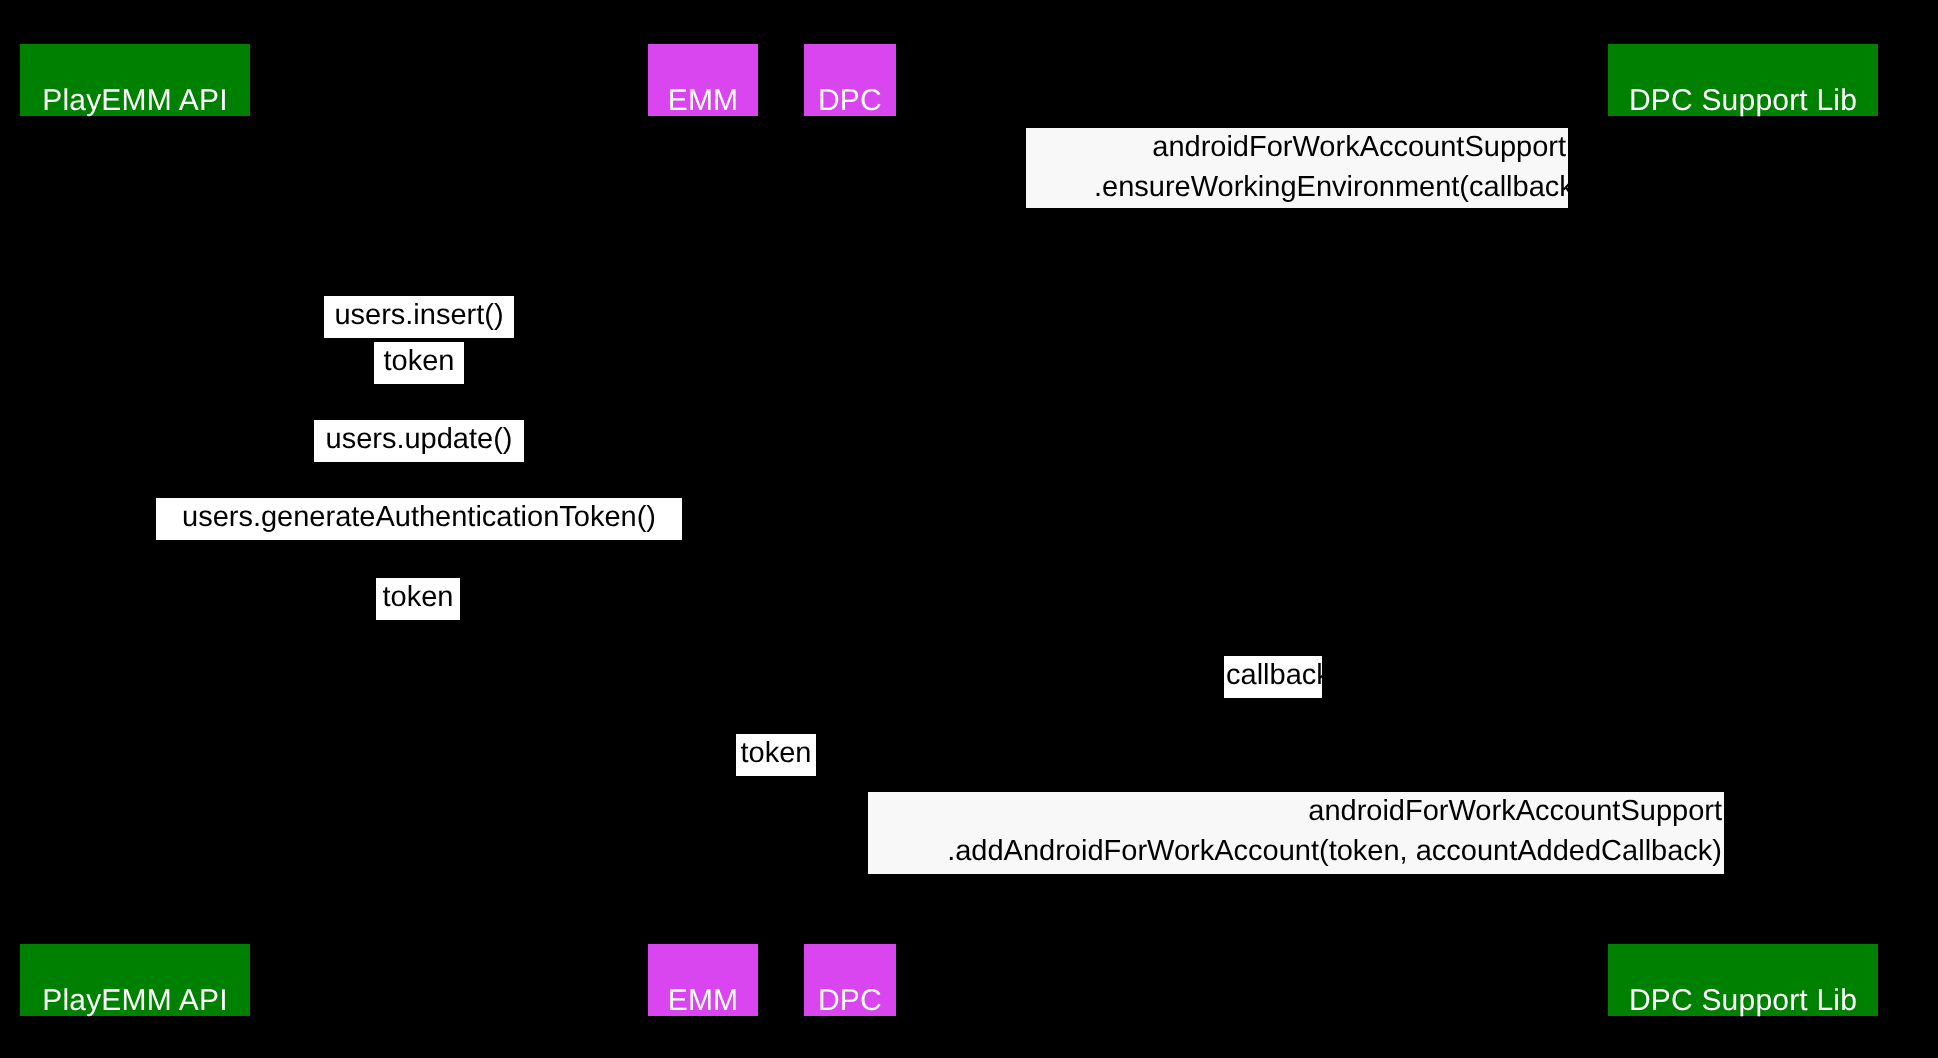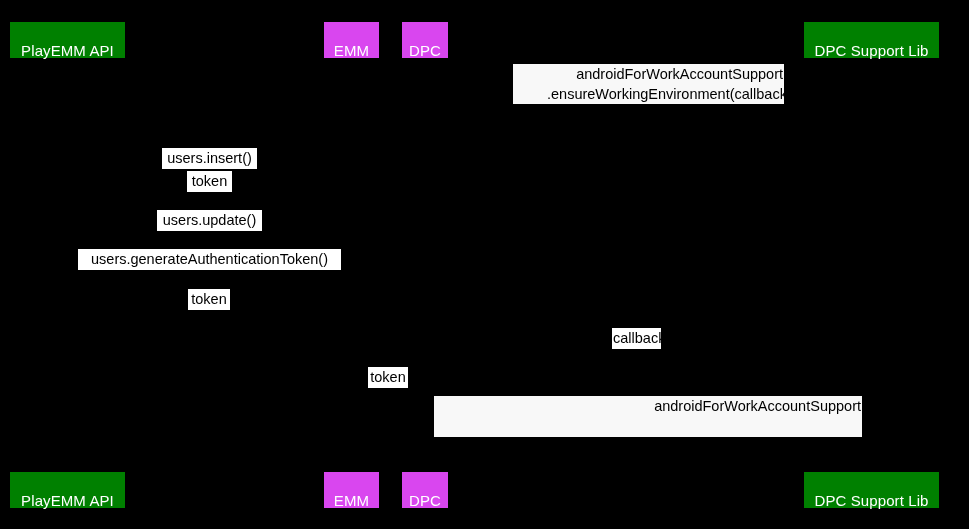--- a/index.html
+++ b/index.html
@@ -107,20 +107,21 @@
   <div class="msg" style="left:157px; top:210px; width:105px;">users.update()</div>
 
   <div class="msg" style="left:188px; top:289px; width:42px;">token</div>
 
   <div class="msg" style="left:612px; top:328px; width:49px;">callback()</div>
 
   <div class="msg" style="left:368px; top:367px; width:40px;">token</div>
 
   <div class="note" style="left:434px; top:396px; width:428px; height:41px;">
     <span class="line1">androidForWorkAccountSupport</span>
+    <span class="line2">.addAndroidForWorkAccount(token, accountAddedCallback)</span>
   </div>
 
   <div class="participant green" style="left:10px;  top:472px; width:115px; height:36px;">
     <span>PlayEMM API</span>
   </div>
   <div class="participant blue" style="left:324px; top:472px; width:55px; height:36px;">
     <span>EMM</span>
   </div>
   <div class="participant blue" style="left:402px; top:472px; width:46px; height:36px;">
     <span>DPC</span>

